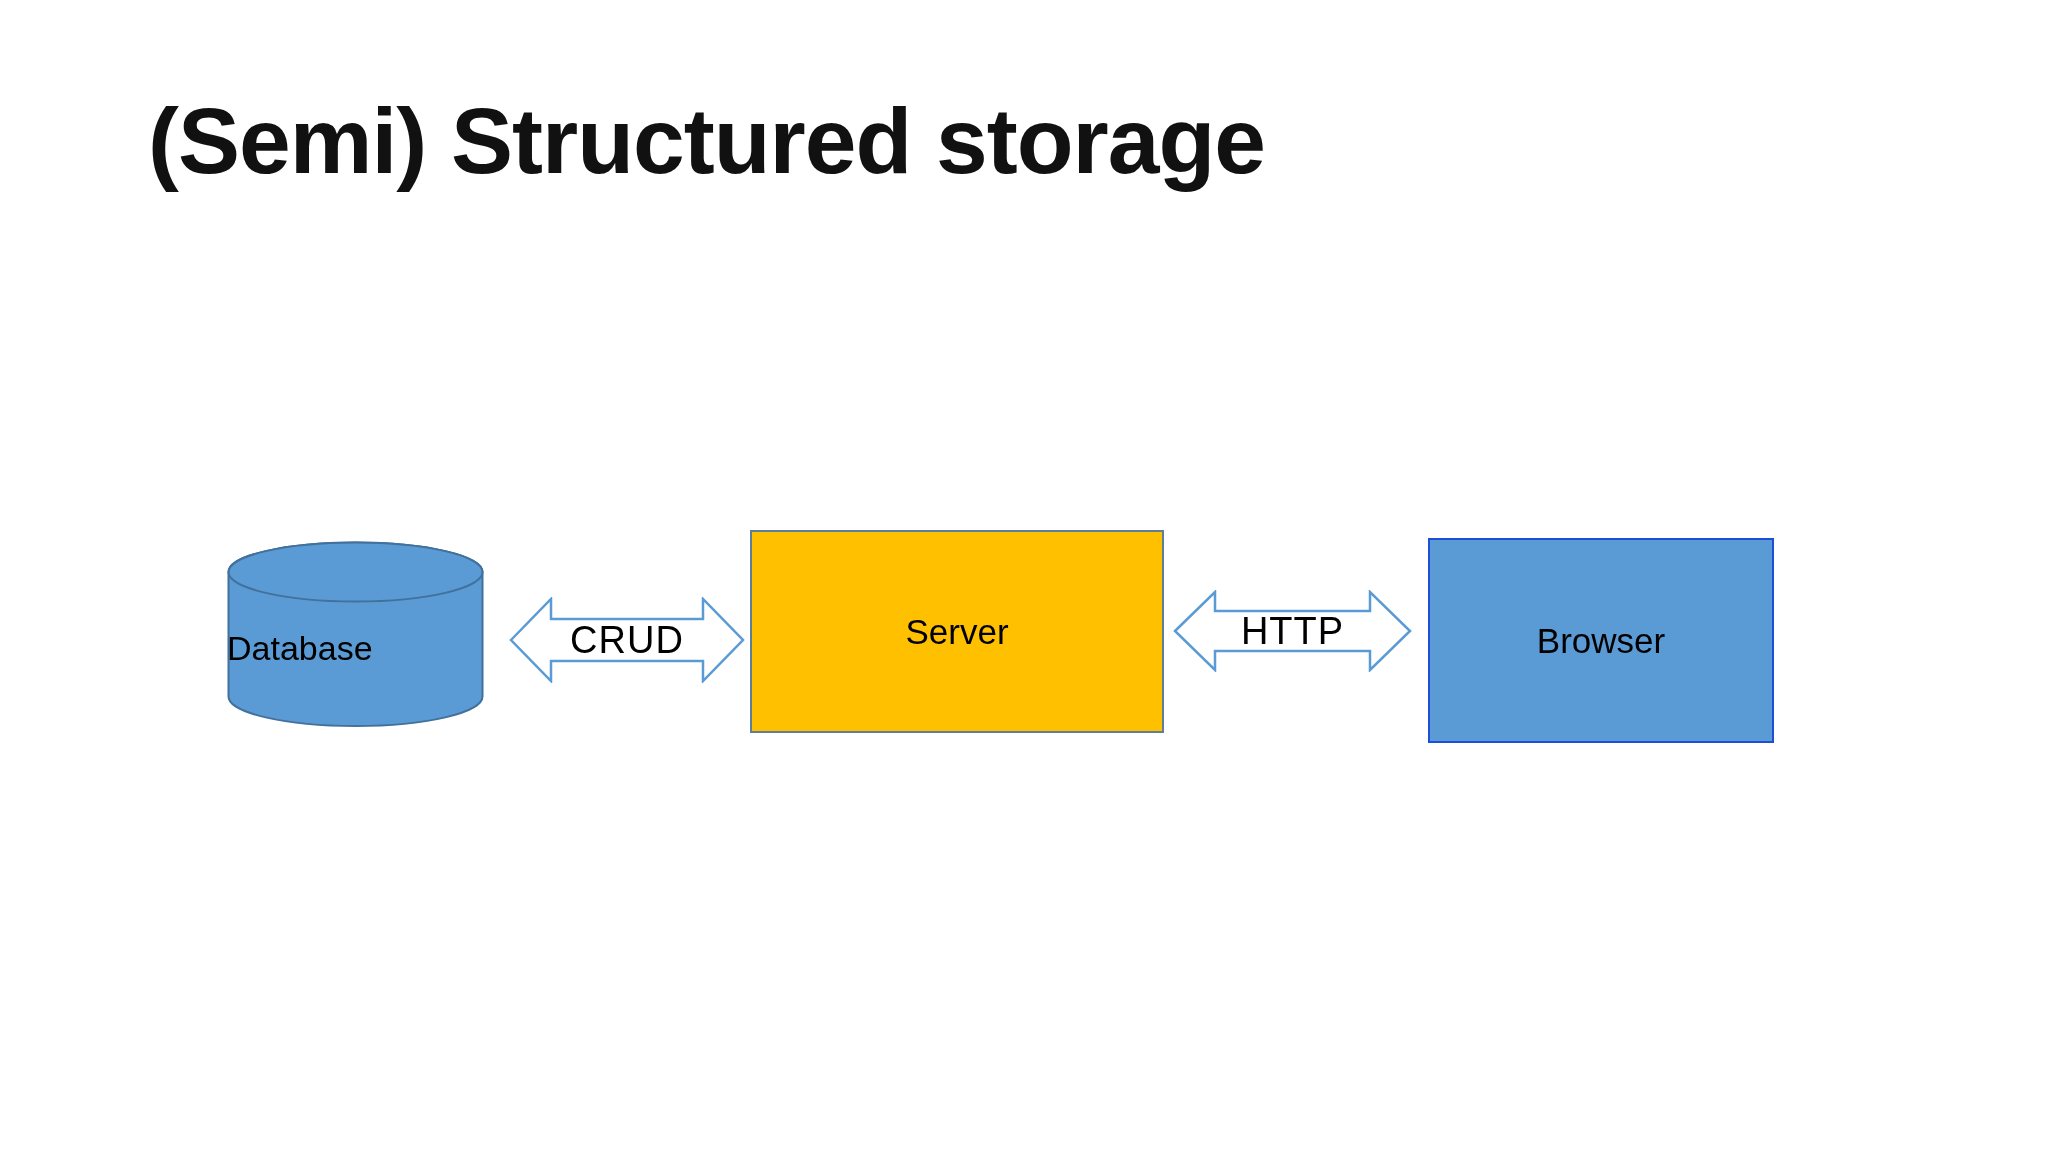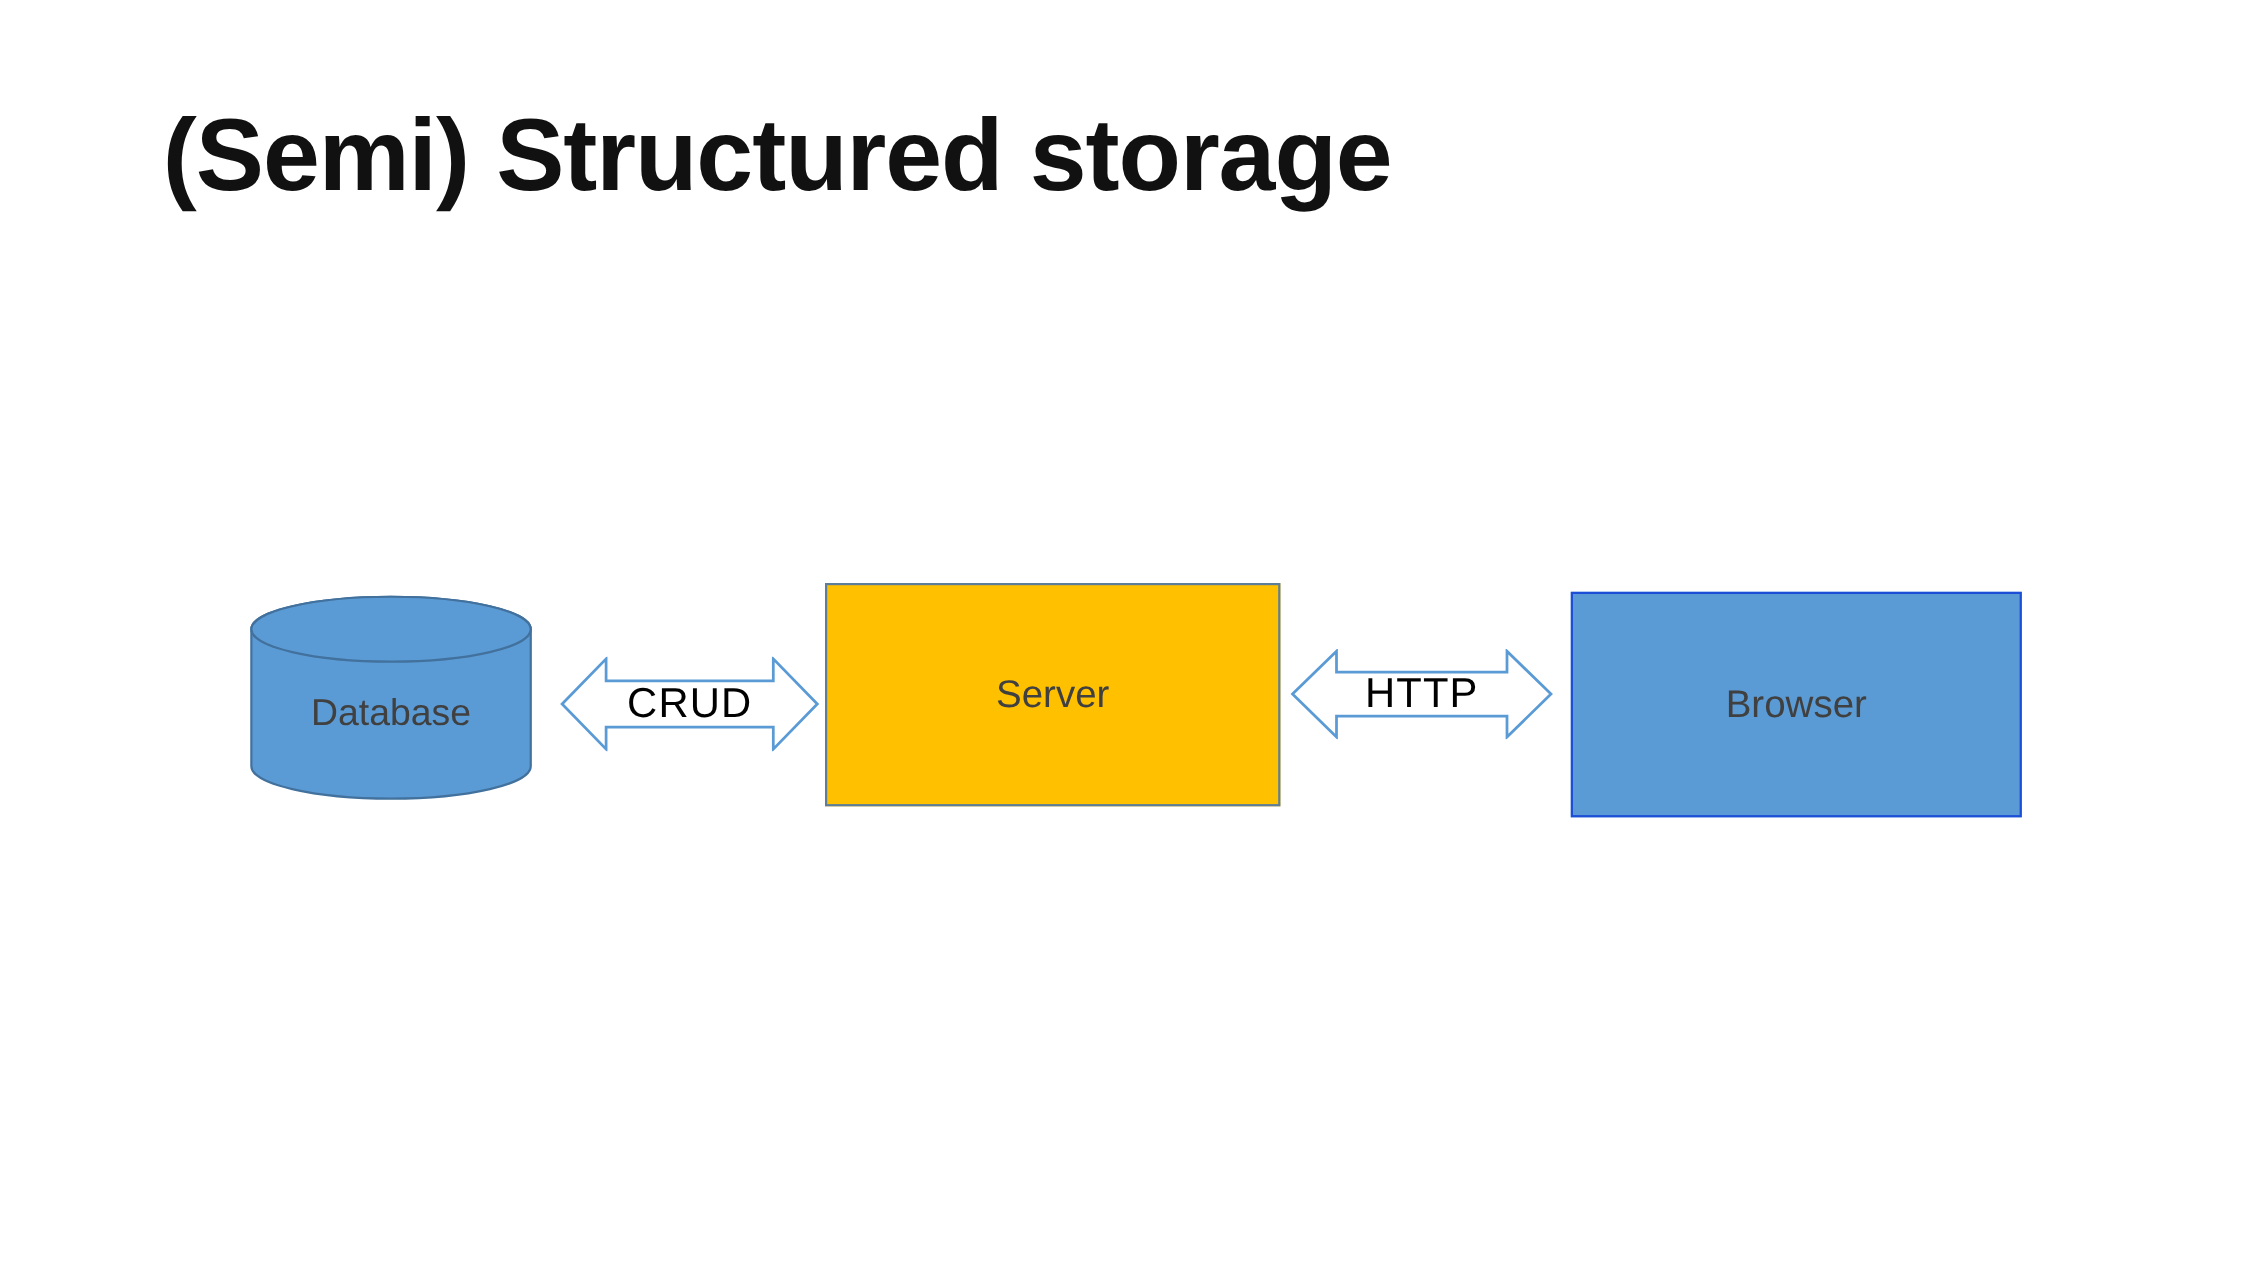--- a/index.html
+++ b/index.html
@@ -35,22 +35,21 @@
   }
   .node svg {
     position: absolute;
     left: 0;
     top: 0;
   }
   .node-label {
     position: absolute;
     left: 0;
     right: 0;
-    text-align: center;
-    color: #404040;
+    color: #000000;
     pointer-events: none;
   }
   .cylinder-label {
     top: 88px;
     font-size: 34px;
   }
   .rect-node {
     display: flex;
     align-items: center;
     justify-content: center;
@@ -65,21 +64,21 @@
     left: 750px;
     top: 530px;
     width: 414px;
     height: 203px;
     background: #FFC000;
     border-color: #5C7E99;
   }
   .browser-node {
     left: 1428px;
     top: 538px;
-    width: 410px;
+    width: 346px;
     height: 205px;
     background: #5B9BD5;
   }
   .database-node {
     left: 227px;
     top: 541px;
     width: 257px;
     height: 187px;
   }
   .connector {

